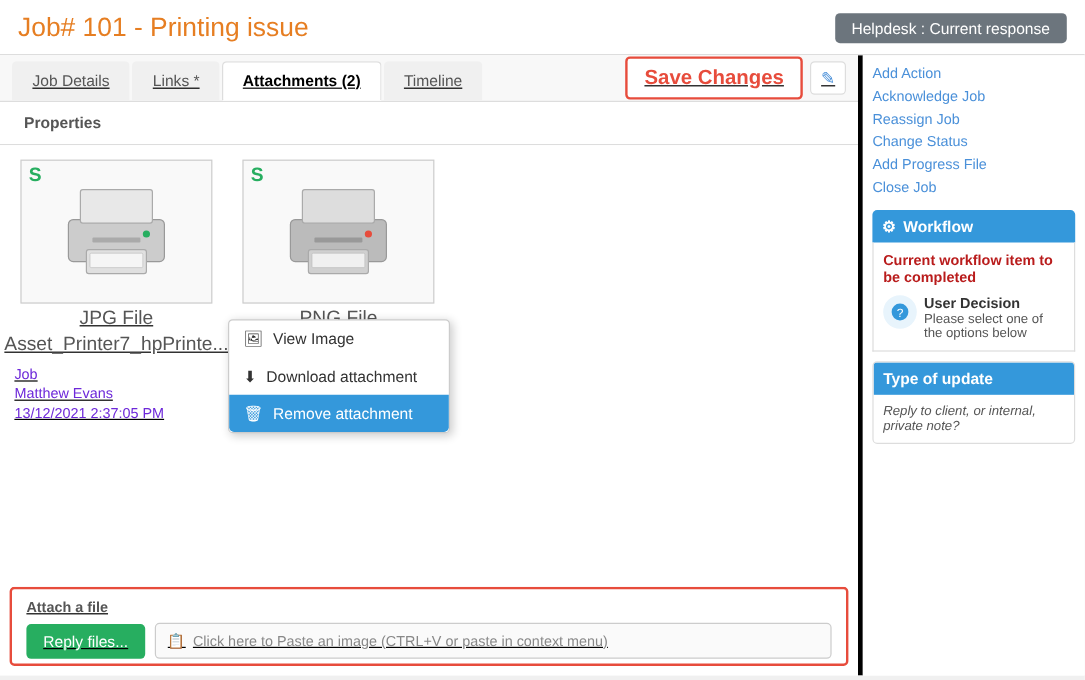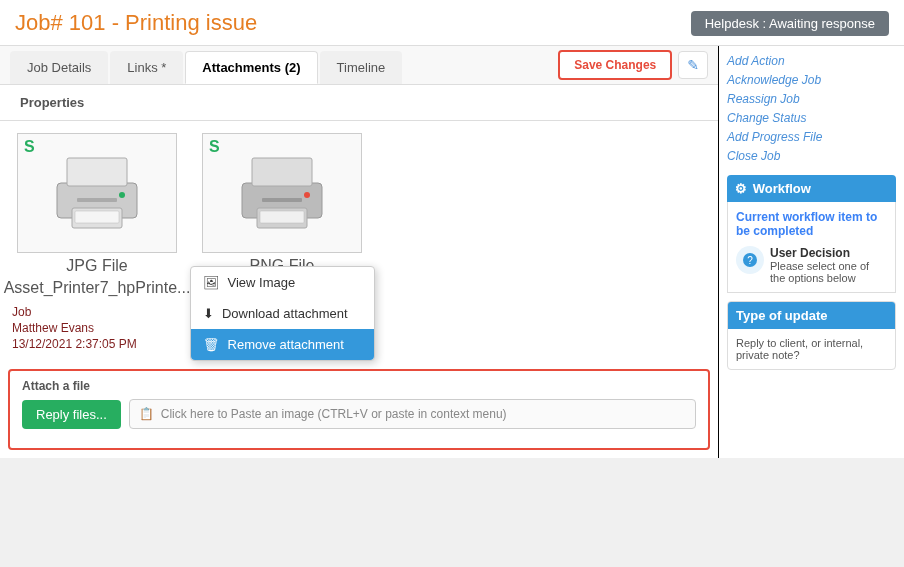--- a/index.html
+++ b/index.html
@@ -1,18 +1,18 @@
 <!DOCTYPE html>
 <html><head>
   <meta charset="utf-8">
   <style>
     * { box-sizing: border-box; margin: 0; padding: 0; }
     body { font-family: Arial, sans-serif; font-size: 13px; background: #f0f0f0; width: 904px; height: 567px; overflow: hidden; }
 
-    .main-container { display: flex; flex-direction: column; height: 458px; background: #fff; }
+    .main-container { display: flex; flex-direction: column; height: 563px; background: #fff; }
 
     
     .header { background: #fff; padding: 10px 15px 5px 15px; border-bottom: 1px solid #ddd; }
     .header-top { display: flex; justify-content: space-between; align-items: center; margin-bottom: 4px; }
     .job-title { font-size: 22px; color: #5a5a5a; }
     .job-title span { color: #e67e22; }
     .status-badge { background: #6c757d; color: white; padding: 5px 14px; border-radius: 4px; font-size: 13px; }
     .breadcrumb { font-size: 12px; color: #888; }
     .breadcrumb a { color: #4a90d9; text-decoration: none; }
 
@@ -21,84 +21,84 @@
     .avatar-group { display: flex; }
     .avatar { width: 32px; height: 32px; border-radius: 50%; display: flex; align-items: center; justify-content: center; color: white; font-weight: bold; font-size: 13px; border: 2px solid white; margin-left: -4px; }
     .avatar:first-child { margin-left: 0; }
     .flag-btn { display: flex; align-items: center; gap: 2px; border: 1px solid #ccc; border-radius: 4px; padding: 4px 8px; background: white; cursor: pointer; font-size: 12px; }
     .flag-dropdown { border: 1px solid #ccc; border-left: none; border-radius: 0 4px 4px 0; padding: 4px 6px; background: white; cursor: pointer; font-size: 11px; }
 
     
     .content-area { display: flex; flex: 1; overflow: hidden; }
 
     
-    .main-panel { flex: 1; display: flex; flex-direction: column; border-right: 1px solid #000000; overflow: hidden; }
+    .main-panel { flex: 1; display: flex; flex-direction: column; border-right: 4px solid #000000; overflow: hidden; text-decoration: underline; }
 
     
     .tabs-bar { display: flex; align-items: center; border-bottom: 1px solid #ddd; background: #f8f8f8; padding: 0 10px; gap: 2px; }
     .tab { padding: 8px 16px; cursor: pointer; border: 1px solid transparent; font-size: 13px; color: #555; background: #f0f0f0; border-radius: 4px 4px 0 0; margin-top: 5px; }
     .tab.active { background: white; border: 1px solid #ddd; border-bottom: 1px solid white; color: #000; font-weight: bold; }
-    .save-changes-btn { margin-left: auto; background: white; color: #e74c3c; border: 2px solid #e74c3c; padding: 6px 14px; border-radius: 4px; cursor: pointer; font-size: 12px; font-weight: bold; }
+    .save-changes-btn { margin-left: auto; background: white; color: #e74c3c; border: 2px solid #e74c3c; padding: 6px 14px; border-radius: 4px; cursor: pointer; font-size: 17px; font-weight: bold; }
     .edit-icon-btn { background: white; border: 1px solid #ddd; padding: 5px 8px; border-radius: 4px; cursor: pointer; color: #4a90d9; font-size: 14px; margin-left: 4px; }
 
     
     .sub-tabs { border-bottom: 1px solid #ddd; padding: 6px 12px; background: #fff; }
     .sub-tab { padding: 4px 8px; font-size: 13px; color: #555; font-weight: bold; display: inline-block; }
 
     
     .attachments-area { flex: 1; padding: 12px; overflow-y: auto; background: #fff; position: relative; }
     .attachment-grid { display: flex; gap: 15px; }
     .attachment-item { display: flex; flex-direction: column; align-items: center; width: 170px; }
     .attachment-thumb { width: 160px; height: 120px; border: 1px solid #ccc; background: #f9f9f9; display: flex; align-items: center; justify-content: center; position: relative; }
     .attachment-thumb svg { width: 100px; height: 90px; }
     .s-badge { position: absolute; top: 4px; left: 6px; color: #27ae60; font-weight: bold; font-size: 16px; }
     .attachment-label { font-size: 16px; color: #555; text-align: center; margin-top: 4px; }
 
     
-    .meta-info { margin-top: 8px; font-size: 12px; color: #7f1d1d; }
+    .meta-info { margin-top: 8px; font-size: 12px; color: #6d28d9; }
     .meta-info div { margin-bottom: 2px; }
 
     
     .context-menu { position: absolute; left: 190px; top: 145px; background: white; border: 1px solid #ccc; border-radius: 4px; box-shadow: 2px 2px 8px rgba(0,0,0,0.2); z-index: 10; width: 185px; }
     .context-menu-item { padding: 8px 12px; cursor: pointer; display: flex; align-items: center; gap: 8px; font-size: 13px; color: #333; }
     .context-menu-item.danger { background: #3498db; color: white; border-radius: 0 0 4px 4px; }
 
     
-    .attach-file-section { padding: 8px 12px 19px 12px; border: 2px solid #e74c3c; margin: 0 8px 8px 8px; border-radius: 4px; background: #fff; }
+    .attach-file-section { padding: 8px 12px 4px 12px; border: 2px solid #e74c3c; margin: 0 8px 8px 8px; border-radius: 4px; background: #fff; }
     .attach-label { font-size: 12px; color: #555; margin-bottom: 6px; font-weight: bold; }
     .attach-controls { display: flex; align-items: center; gap: 8px; }
     .select-files-btn { background: #27ae60; color: white; border: none; padding: 7px 14px; border-radius: 4px; cursor: pointer; font-size: 13px; }
     .paste-area { flex: 1; border: 1px solid #ccc; border-radius: 4px; padding: 7px 10px; font-size: 12px; color: #888; background: #fafafa; display: flex; align-items: center; gap: 6px; }
 
     
     .right-sidebar { width: 185px; background: #fff; padding: 8px; overflow-y: auto; }
-    .action-links { margin-bottom: 12px; font-style: italic; }
+    .action-links { margin-bottom: 12px; }
     .action-link { color: #4a90d9; text-decoration: none; display: block; font-size: 12px; margin-bottom: 5px; cursor: pointer; }
     .workflow-section { background: #3498db; color: white; padding: 6px 8px; border-radius: 4px 4px 0 0; display: flex; align-items: center; gap: 6px; font-size: 13px; font-weight: bold; margin-bottom: 0; }
     .workflow-body { border: 1px solid #ddd; border-top: none; padding: 8px; margin-bottom: 8px; }
-    .workflow-title { font-size: 12px; color: #3b82f6; font-weight: bold; margin-bottom: 8px; }
+    .workflow-title { font-size: 12px; color: #b91c1c; font-weight: bold; margin-bottom: 8px; }
     .workflow-item { display: flex; gap: 6px; align-items: flex-start; }
     .workflow-icon { width: 28px; height: 28px; background: #e8f4fc; border-radius: 50%; display: flex; align-items: center; justify-content: center; flex-shrink: 0; }
     .workflow-text { font-size: 11px; color: #555; }
     .workflow-text strong { color: #333; font-size: 12px; text-align: right; }
     .type-update-section { border: 1px solid #ddd; border-radius: 4px; overflow: hidden; }
     .type-update-header { background: #3498db; color: white; padding: 6px 8px; font-size: 13px; font-weight: bold; }
-    .type-update-body { padding: 8px; font-size: 11px; color: #555; }
+    .type-update-body { padding: 8px; font-size: 11px; color: #555; font-style: italic; }
   </style>
 </head>
 <body>
 
 <div class="main-container">
 
   <div class="header">
     <div class="header-top">
       <div class="job-title">
         <span>Job# 101</span><span> - Printing issue</span>
       </div>
-      <div class="status-badge">Helpdesk : Awaiting response</div>
+      <div class="status-badge">Helpdesk : Current response</div>
     </div>
   </div>
 
   <div class="content-area">
 
     <div class="main-panel">
 
       <div class="tabs-bar">
         <div class="tab">Job Details</div>
         <div class="tab">Links *</div>

